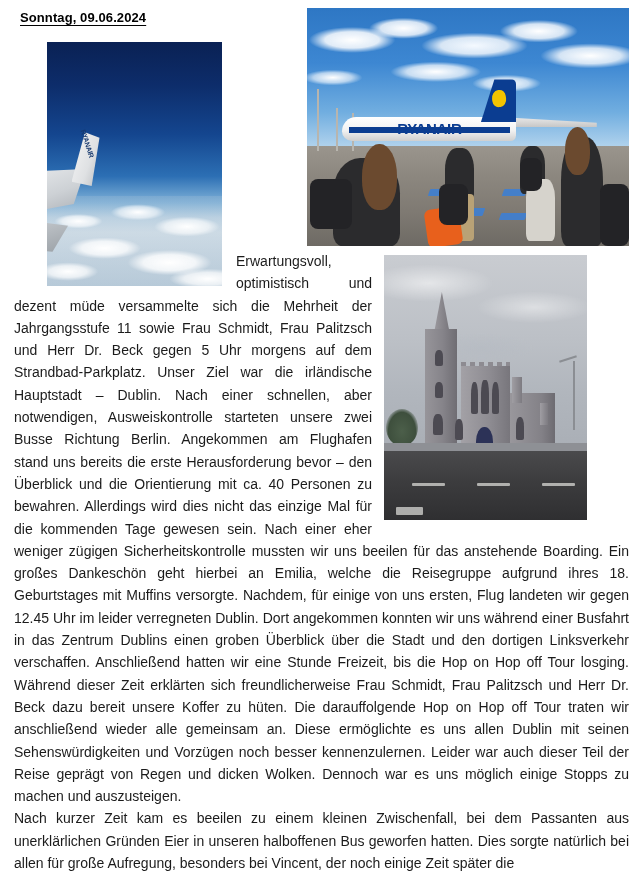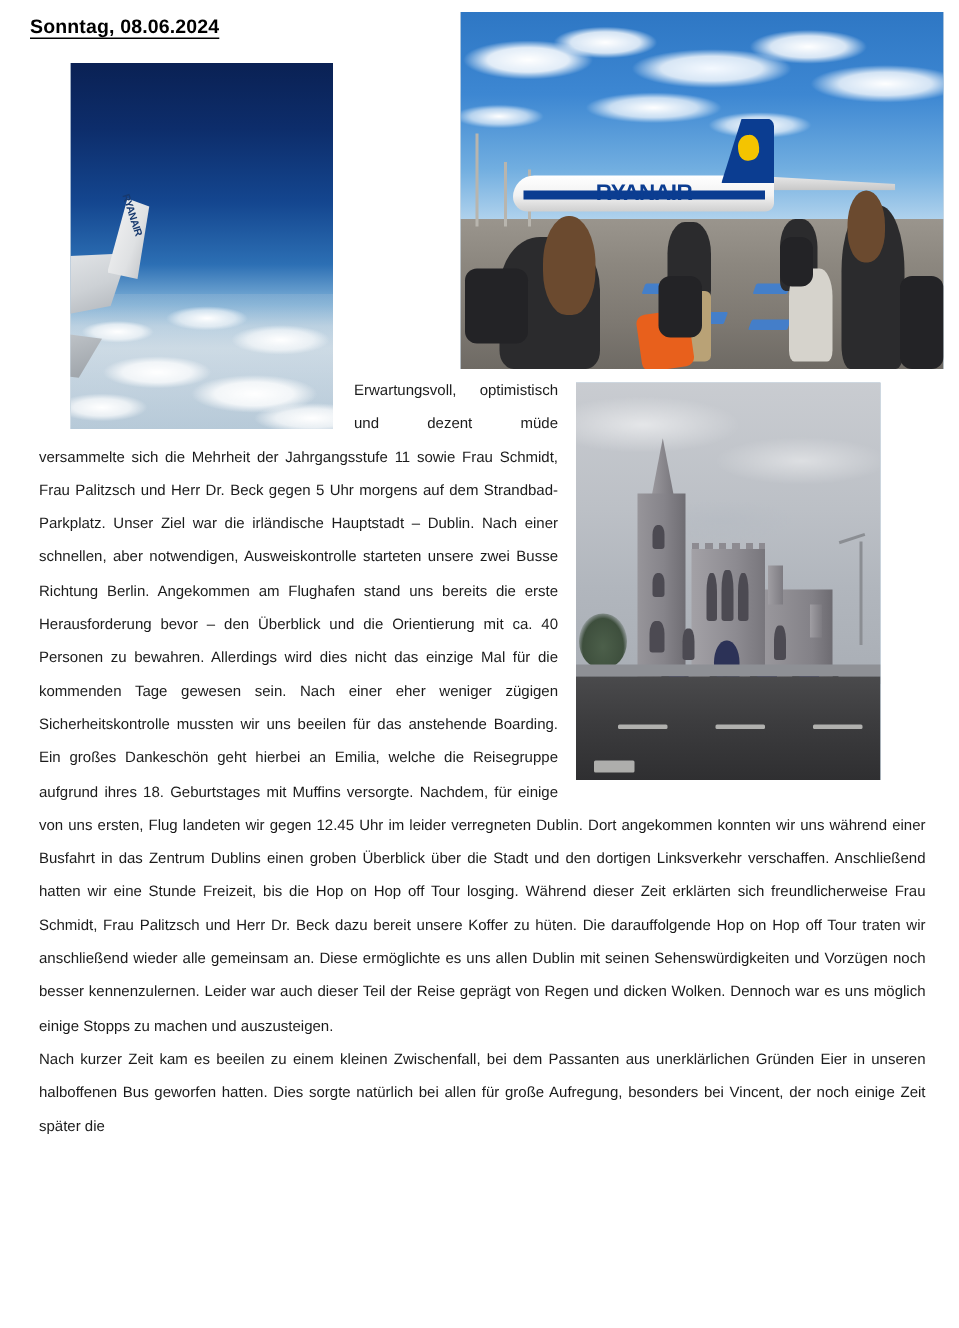--- a/index.html
+++ b/index.html
@@ -30,27 +30,27 @@
     color: #000000;
     text-decoration: underline;
     text-underline-offset: 3px;
     letter-spacing: 0.1px;
     margin: 2px 0 11px 6px;
     display: inline-block;
   }
 
   
   .body-text {
-    font-size: 10px;
+    font-size: 14px;
     line-height: 22.3px;
     text-align: justify;
     text-justify: inter-word;
     color: #1b1b1b;
     hyphens: none;
-    margin: 12px;
+    margin: 0;
   }
   .body-text p {
     margin: 0;
     text-align: justify;
   }
   .para-last {
     text-align: justify;
   }
 
   
@@ -276,21 +276,21 @@
     background: #8b8e93; transform: rotate(-18deg);
   }
 
   .clearfix::after { content: ""; display: block; clear: both; }
 </style>
 </head>
 <body>
 
 <div class="page">
 
-  <div class="date-heading">Sonntag, 08.06.2024</div>
+  <div class="date-heading">Sonntag, 09.06.2024</div>
 
   
   <figure class="photo photo-boarding" style="margin:0 0 4px 12px;">
     <div class="p1-sky"></div>
     <div class="p1-ground"></div>
 
     <div class="p1-pole" style="left:3%;top:34%;height:26%;"></div>
     <div class="p1-pole" style="left:9%;top:42%;height:18%;"></div>
     <div class="p1-pole" style="left:14%;top:44%;height:16%;"></div>
 

